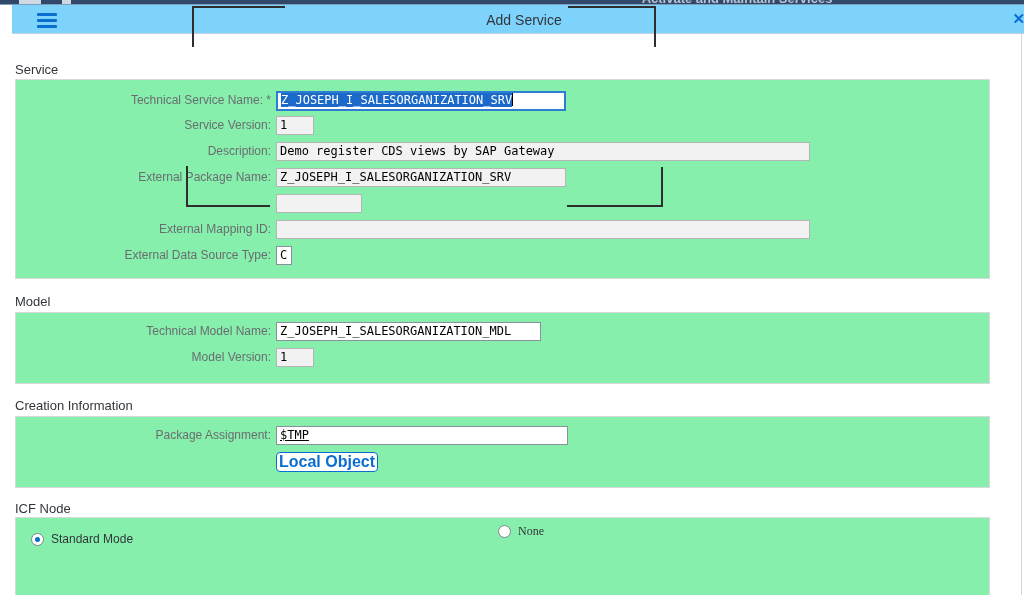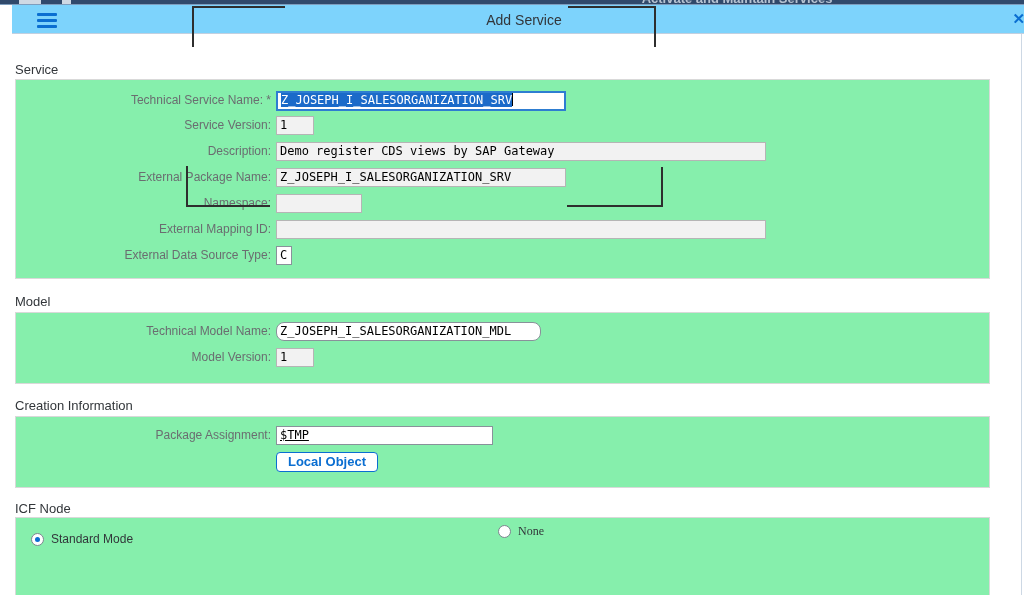--- a/index.html
+++ b/index.html
@@ -53,27 +53,27 @@
   .inp.focused { border:2px solid #2e7dd1; line-height:15px; height:20px; }
   .inp.focused .val { background:#1b6ac9; color:#fff; }
   .caret { display:inline-block; width:1px; height:13px; background:#000; vertical-align:-2px; }
 
   
   .sr1 { top:11px; }  .sr2 { top:36px; }  .sr3 { top:62px; }  .sr4 { top:88px; }
   .sr5 { top:114px; } .sr6 { top:140px; } .sr7 { top:166px; }
   .mr1 { top:9px; }   .mr2 { top:35px; }
   .cr1 { top:9px; }   .cr2 { top:35px; }
 
-  .w-main { width:290px; } .w-ver { width:38px; } .w-wide { width:490px; }
-  .w-ns   { width:86px; }  .w-c   { width:16px; } .w-mdl { width:265px;border-radius:8px; }
-  .w-pkg  { width:217px;text-decoration:underline; }
+  .w-main { width:290px; } .w-ver { width:38px; } .w-wide { width:534px; }
+  .w-ns   { width:86px; }  .w-c   { width:16px; } .w-mdl { width:265px; }
+  .w-pkg  { width:292px;text-decoration:underline; }
 
   
   .btn { position:absolute; left:260px; width:102px; height:20px; background:#fff;
-         border:1px solid #0a6ed1; border-radius:4px; color:#0a6ed1; font-size:13px;
+         border:1px solid #0a6ed1; border-radius:4px; color:#0a6ed1; font-size:16px;
          font-weight:bold; text-align:center; line-height:18px; cursor:pointer; }
 
   
   .radio-row { position:absolute; height:14px; display:flex; align-items:center; cursor:pointer;justify-content:flex-end; }
   .rr1 { left:15px; top:14px; } .rr2 { left:482px; top:6px;font-family:Liberation Serif, serif; }
   .radio { width:13px; height:13px; border:1px solid #7b8reed; border:1px solid #7d868f; border-radius:50%;
            background:#fff; position:relative; flex:0 0 auto; }
   .radio.sel::after { content:""; position:absolute; left:3px; top:3px; width:5px; height:5px;
            border-radius:50%; background:#0a6ed1; }
   .radio-lbl { font-size:12px; color:#32363a; margin-left:7px; white-space:nowrap; }
@@ -110,21 +110,20 @@
 
   <div class="lbl sr2">Service Version:</div>
   <div class="inp ro w-ver sr2"><span class="val">1</span></div>
 
   <div class="lbl sr3">Description:</div>
   <div class="inp ro w-wide sr3"><span class="val">Demo register CDS views by SAP Gateway</span></div>
 
   <div class="lbl sr4">External Package Name:</div>
   <div class="inp ro w-main sr4"><span class="val">Z_JOSEPH_I_SALESORGANIZATION_SRV</span></div>
 
-  <div class="lbl sr5">Namespace:</div>
   <div class="inp ro w-ns sr5"><span class="val"></span></div>
 
   <div class="lbl sr6">External Mapping ID:</div>
   <div class="inp ro w-wide sr6"><span class="val"></span></div>
 
   <div class="lbl sr7">External Data Source Type:</div>
   <div class="inp w-c sr7"><span class="val">C</span></div>
 </div>
 
 <div class="sec-title t-model">Model</div>

